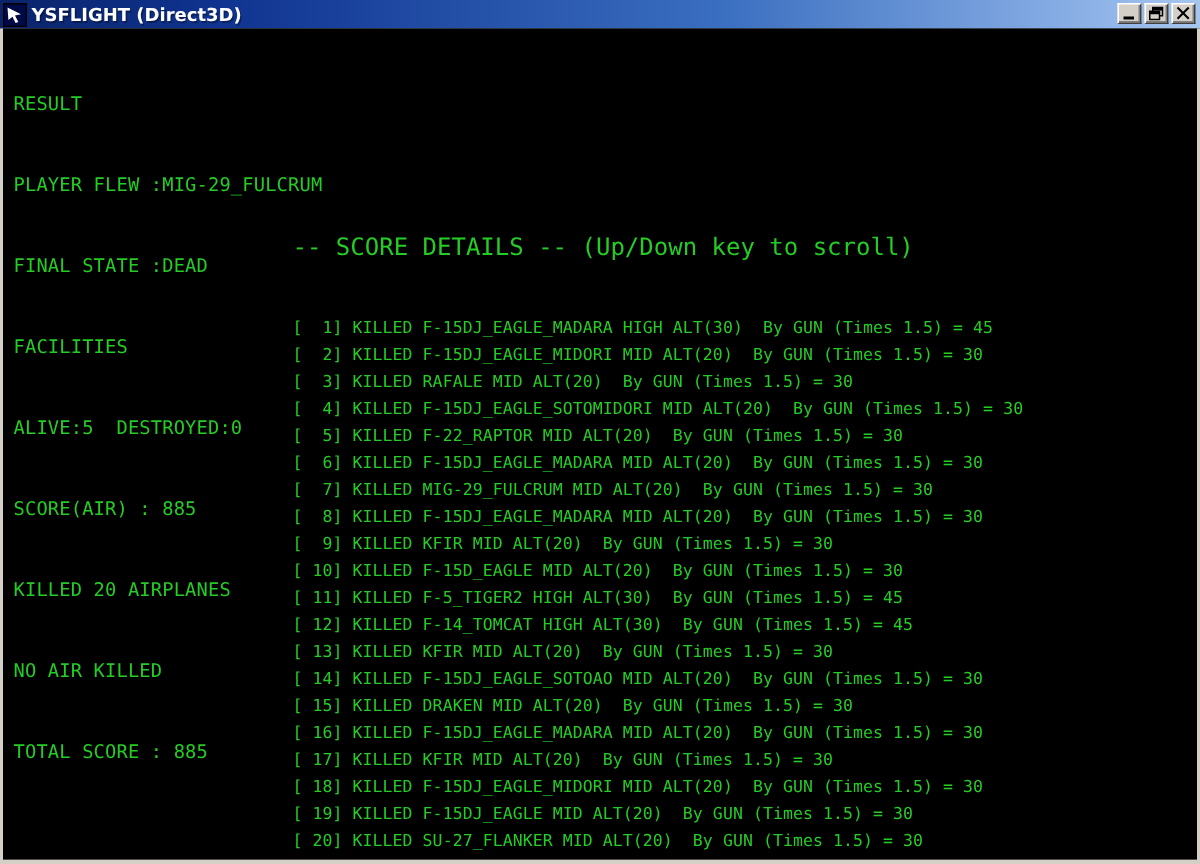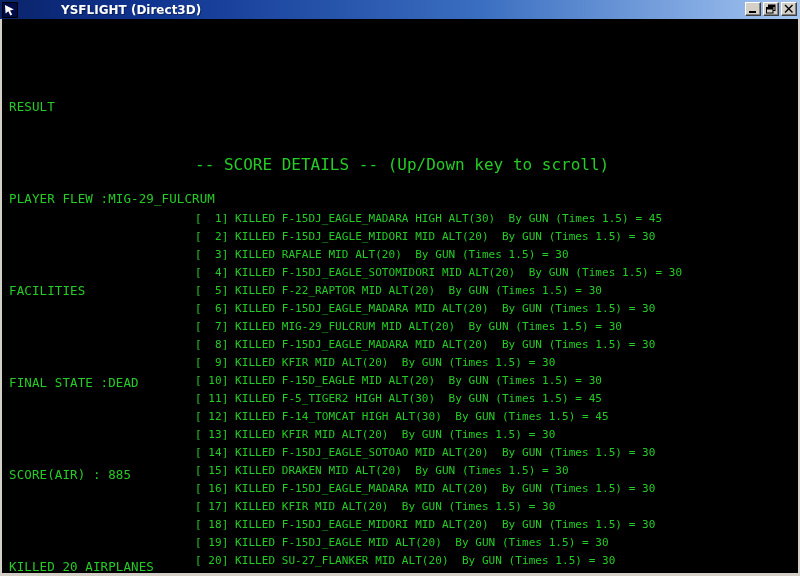--- a/index.html
+++ b/index.html
@@ -25,21 +25,20 @@
   
   #titlebar {
     height: 19px;
     flex: 0 0 19px;
     background: linear-gradient(to right, #0a246a 0%, #0f3390 18%, #3a6ec0 60%, #8fb4e8 92%, #a6c6ef 100%);
     display: flex;
     align-items: center;
     padding: 0 2px 0 2px;
     position: relative;
     user-select: none;
-    gap: 40px;
   }
 
   #title-icon {
     width: 16px;
     height: 16px;
     flex: 0 0 16px;
     background: #000a46;
     margin-right: 3px;
     position: relative;
     border: 1px solid #000;
@@ -105,21 +104,20 @@
     left: 7px;
     top: 5px;
     width: 190px;
   }
   .sum-line {
     height: 18px;
     line-height: 18px;
     white-space: pre;
     font-size: 12.5px;
     letter-spacing: 0.1px;
-    margin-top: 38px;
   }
   .sum-line.blank { color: transparent; }
 
   
   #details {
     position: absolute;
     left: 193px;
     top: 101px;
     width: 600px;
   }
@@ -179,22 +177,23 @@
     </div>
   </div>
 
   <div id="client">
     <div id="canvas">
 
       
       <div id="summary">
         <div class="sum-line">RESULT</div>
         <div class="sum-line">PLAYER FLEW :MIG-29_FULCRUM</div>
+        <div class="sum-line">FINAL STATE :DEAD</div>
         <div class="sum-line">FACILITIES</div>
-        <div class="sum-line">FINAL STATE :DEAD</div>
+        <div class="sum-line">ALIVE:5  DESTROYED:0</div>
         <div class="sum-line">SCORE(AIR) : 885</div>
         <div class="sum-line">KILLED 20 AIRPLANES</div>
         <div class="sum-line">NO AIR KILLED</div>
         <div class="sum-line">TOTAL SCORE : 885</div>
         <div class="sum-line blank"></div>
         
       </div>
 
       
       <div id="details">

